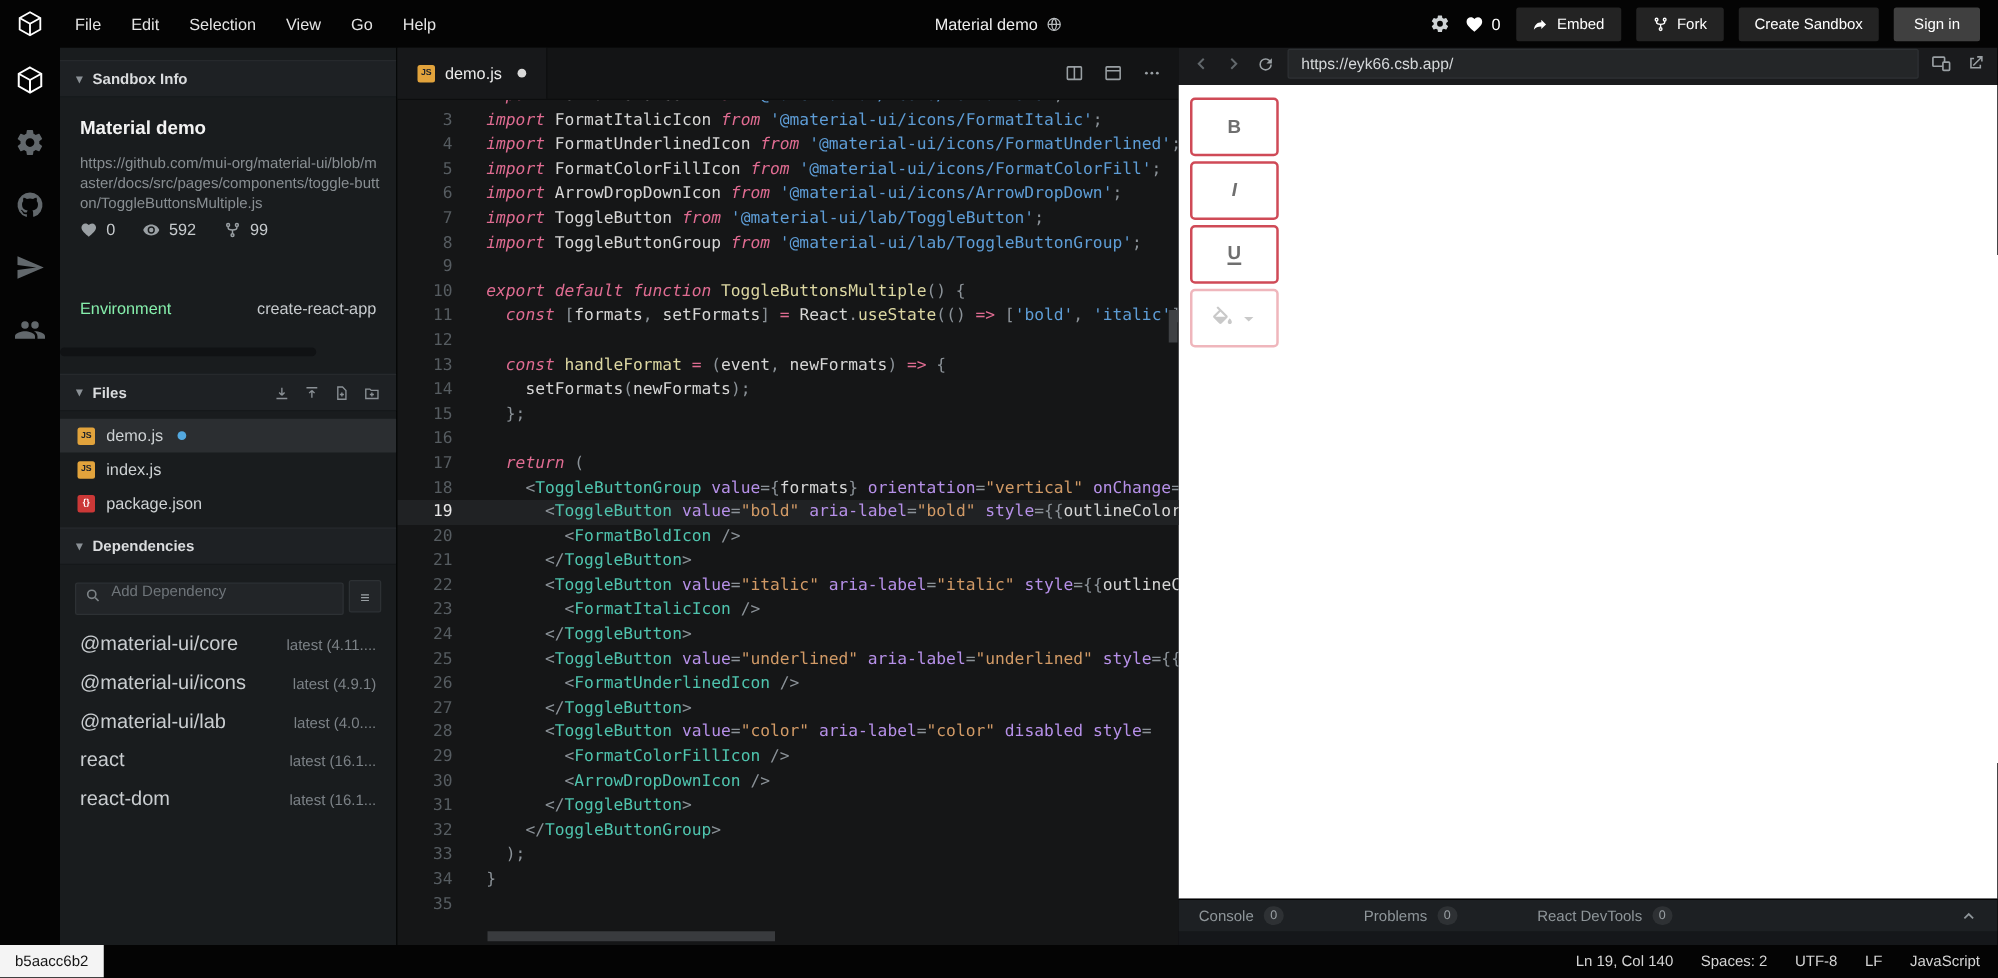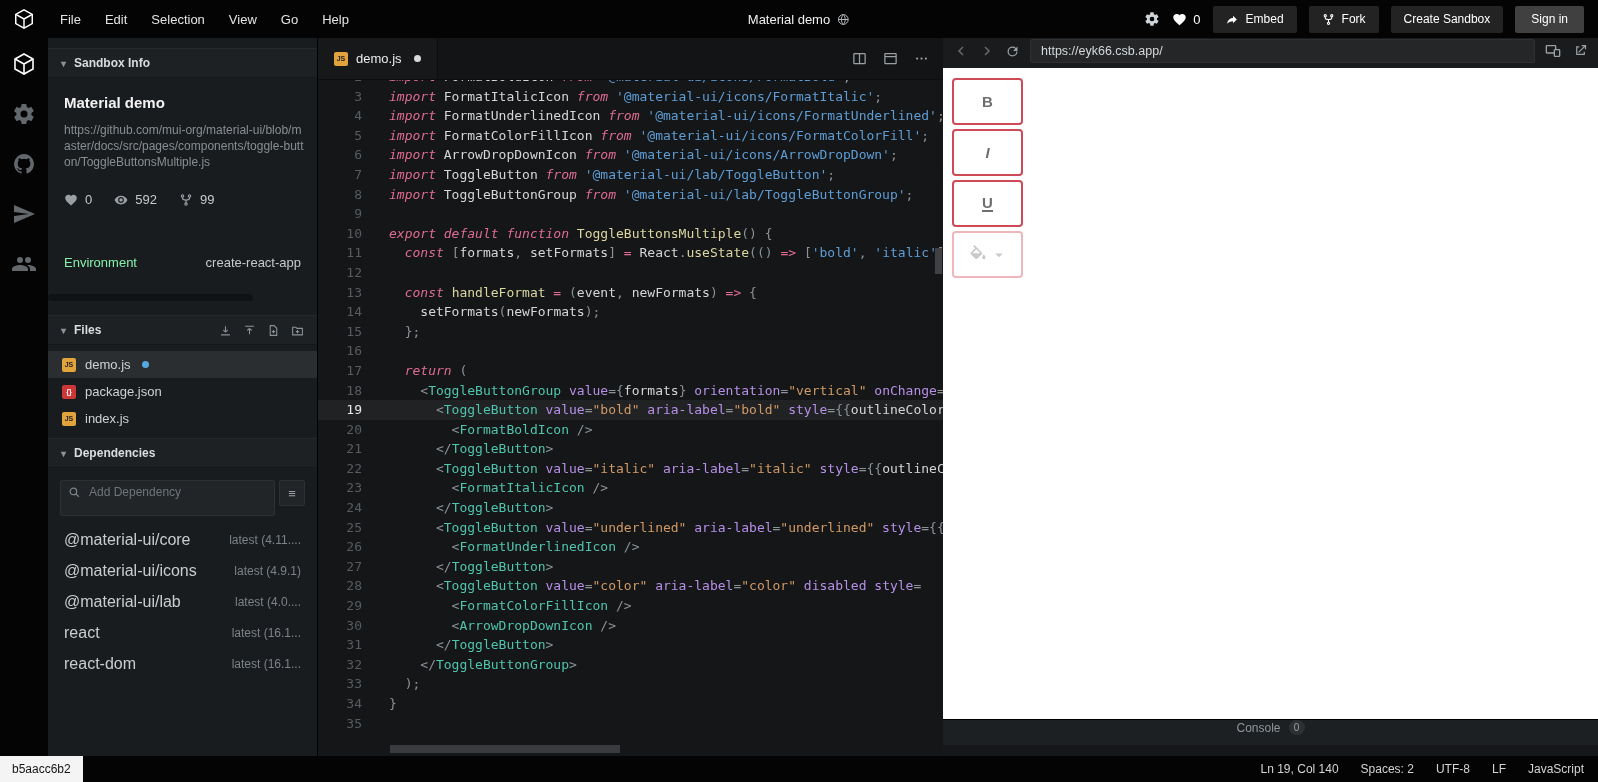--- a/index.html
+++ b/index.html
@@ -32,42 +32,42 @@
   .sidebar { width:270px; background:#191c1e; border-right:1px solid #000; display:flex; flex-direction:column; overflow:hidden; }
   .section-header { height:30px; flex:none; display:flex; align-items:center; gap:8px; padding:0 13px;
                     color:#dadcde; font-size:12px; font-weight:bold; background:#1e2124; border-top:1px solid #26292c; border-bottom:1px solid #15181a; }
   .section-header:first-child { margin-top:10px; border-top:1px solid #26292c; }
   .tri { color:#8b9196; font-size:10px; }
   .hdr-actions { margin-left:auto; display:flex; gap:11px; color:#8b9196; }
   .hdr-actions svg { width:13px; height:13px; }
 
   .info-body { padding:16px 16px 6px; flex:none; }
   .sbx-title { font-size:15px; font-weight:bold; color:#f2f2f2; margin-bottom:11px; }
-  .sbx-desc { font-size:12px; line-height:16px; color:#888e92; word-break:break-all; margin-bottom:22px; width:242px; }
+  .sbx-desc { font-size:12px; line-height:16px; color:#888e92; word-break:break-all; margin-bottom:6px; width:242px; }
   .stats { display:flex; gap:22px; margin-bottom:48px; align-items:center; }
   .stat { display:flex; gap:7px; align-items:center; color:#9aa0a4; font-size:13px; }
   .stat svg { width:14px; height:14px; }
   .stat .num { color:#c6cacd; }
   .env-row { display:flex; justify-content:space-between; font-size:13px; margin-bottom:24px; }
   .env-label { color:#86efac; }
   .env-value { color:#c6cacd; }
   .side-scrollbar { height:7px; width:205px; background:#101214; border-radius:4px; margin:0 0 8px -16px; }
 
   .file-list { flex:none; padding:6px 0; }
   .file-row { height:27px; display:flex; align-items:center; gap:9px; padding:0 14px; font-size:13px; color:#ced2d4; cursor:pointer; }
   .file-row.active { background:#2b2e31; }
   .ficon { width:14px; height:14px; border-radius:2px; font-size:7px; font-weight:bold; display:flex; align-items:center; justify-content:center; flex:none; }
   .fi-js { background:#e2a33c; color:#20232a; }
   .fi-html { background:#e5703a; color:#fff; }
   .fi-npm { background:#cb3837; color:#fff; }
   .mod-dot { width:7px; height:7px; border-radius:50%; background:#53a9e0; margin-left:2px; }
 
   .dep-search { display:flex; gap:4px; padding:12px 12px 8px; }
   .dep-input-wrap { flex:1; position:relative; }
-  .dep-input { width:100%; height:36px; background:#222528; border:1px solid #2d3134; border-radius:2px;
+  .dep-input { width:100%; height:26px; background:#222528; border:1px solid #2d3134; border-radius:2px;
                color:#d0d0d0; font-size:12px; padding:0 8px 12px 28px; font-family:inherit; outline:none; }
   .dep-input::placeholder { color:#6f757a; }
   .search-ic { position:absolute; left:8px; top:6px; color:#7d8387; }
   .dep-menu-btn { width:26px; height:26px; background:#222528; border:1px solid #2d3134; border-radius:2px;
                   color:#9aa0a4; font-size:13px; display:flex; align-items:center; justify-content:center; cursor:pointer; }
   .dep-list { flex:1; overflow:hidden; }
   .dep-row { height:31px; display:flex; align-items:center; justify-content:space-between; padding:0 16px; cursor:pointer; }
   .dep-name { font-size:16px; color:#c9cdd0; }
   .dep-ver { font-size:12px; color:#7c8287; }
 
@@ -116,21 +116,21 @@
   .toggle-col { display:flex; flex-direction:column; }
   .tgl-btn { width:71px; height:47px; background:#fff; border:2px solid #cf4a57; border-radius:4px;
              margin-bottom:4px; display:flex; align-items:center; justify-content:center; gap:2px; cursor:pointer; }
   .tgl-btn.disabled { border-color:#efb6bc; cursor:default; }
   .pb-glyph { font-size:15px; font-weight:bold; color:#6f6f6f; }
   .pb-italic { font-style:italic; font-weight:bold; }
   .pb-underline { border-bottom:2px solid #6f6f6f; line-height:15px; }
   .tgl-btn.disabled svg { fill:#c9c9c9; }
 
   .console { flex:none; height:37px; border-top:1px solid #000; background:#15171a; display:flex; flex-direction:column; }
-  .console-row { height:25px; background:#1d2023; display:flex; align-items:center; gap:64px; padding:0 16px;flex-direction:column; }
+  .console-row { height:25px; background:#1d2023; display:flex; align-items:center; gap:64px; padding:0 16px; }
   .ctab { display:flex; align-items:center; gap:8px; font-size:12px; color:#8f969a; cursor:pointer; }
   .cbadge { min-width:16px; height:15px; border-radius:8px; background:#2e3134; color:#9aa0a4; font-size:10px;
             display:flex; align-items:center; justify-content:center; padding:0 4px; }
   .console-chevron { margin-left:auto; color:#8f969a; cursor:pointer; }
 
   
   .statusbar { height:26px; background:#040404; display:flex; align-items:center; color:#d4d4d4; font-size:12px; }
   .commit { height:100%; background:#f4f4f4; color:#141414; display:flex; align-items:center; padding:0 12px; cursor:pointer; }
   .status-right { margin-left:auto; display:flex; gap:22px; padding-right:14px; }
   .status-right span { cursor:pointer; }
@@ -307,26 +307,26 @@
           </span>
       </span>
     </div>
     <div class="file-list">
         <div class="file-row active">
           <span class="ficon fi-js">JS</span>
           <span>demo.js</span>
           <span class="mod-dot"></span>
         </div>
         <div class="file-row">
+          <span class="ficon fi-js">JS</span>
+          <span>index.js</span>
+        </div>
+        <div class="file-row">
           <span class="ficon fi-npm">{}</span>
           <span>package.json</span>
-        </div>
-        <div class="file-row">
-          <span class="ficon fi-js">JS</span>
-          <span>index.js</span>
         </div>
       </div>
 
     <div class="section-header">
       <span class="tri">▾</span>
       <span>Dependencies</span>
     </div>
     <div class="dep-search">
       <span class="dep-input-wrap">
         <span class="search-ic">

